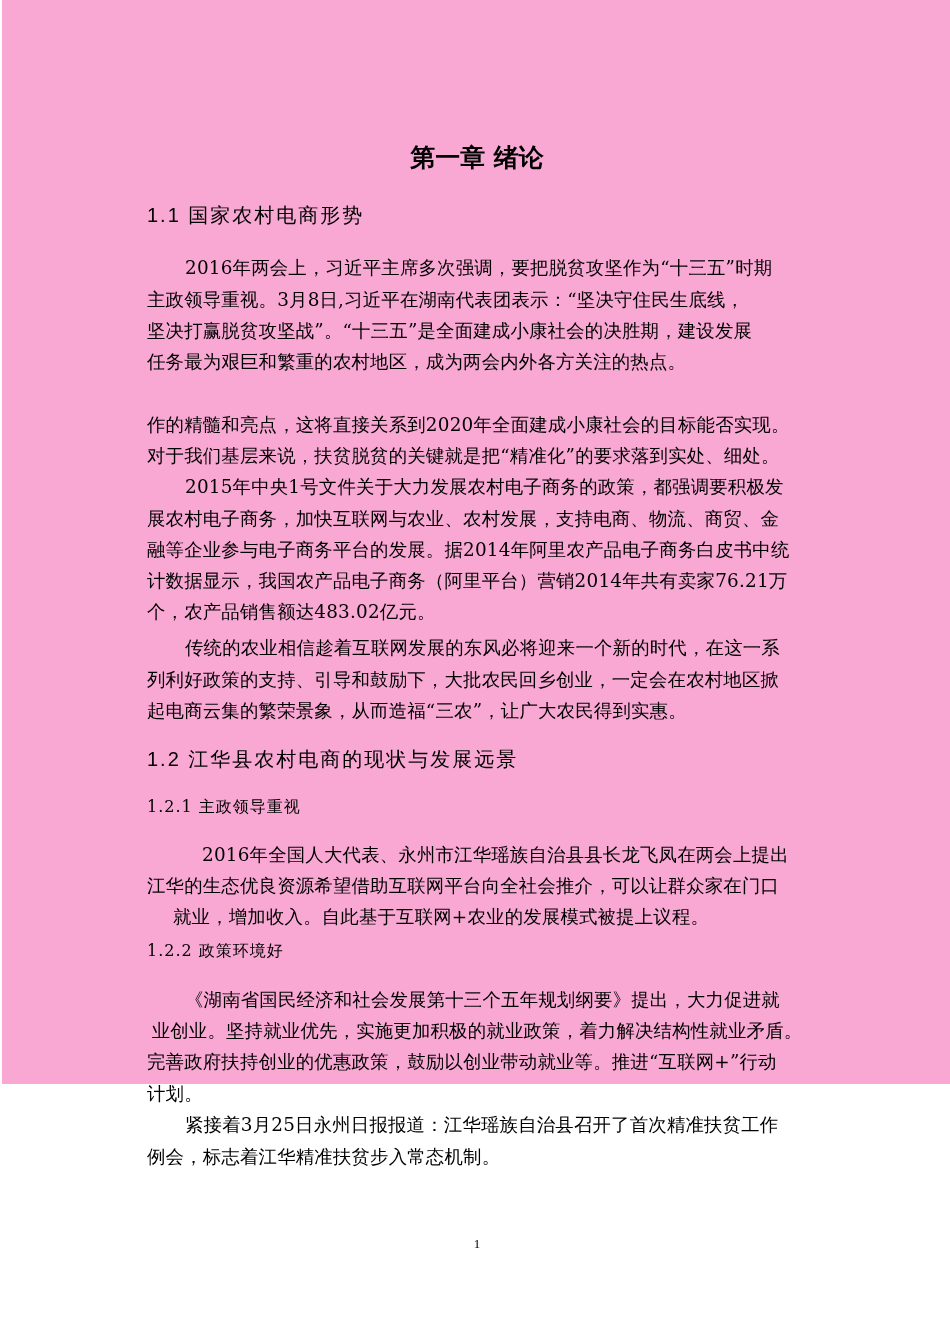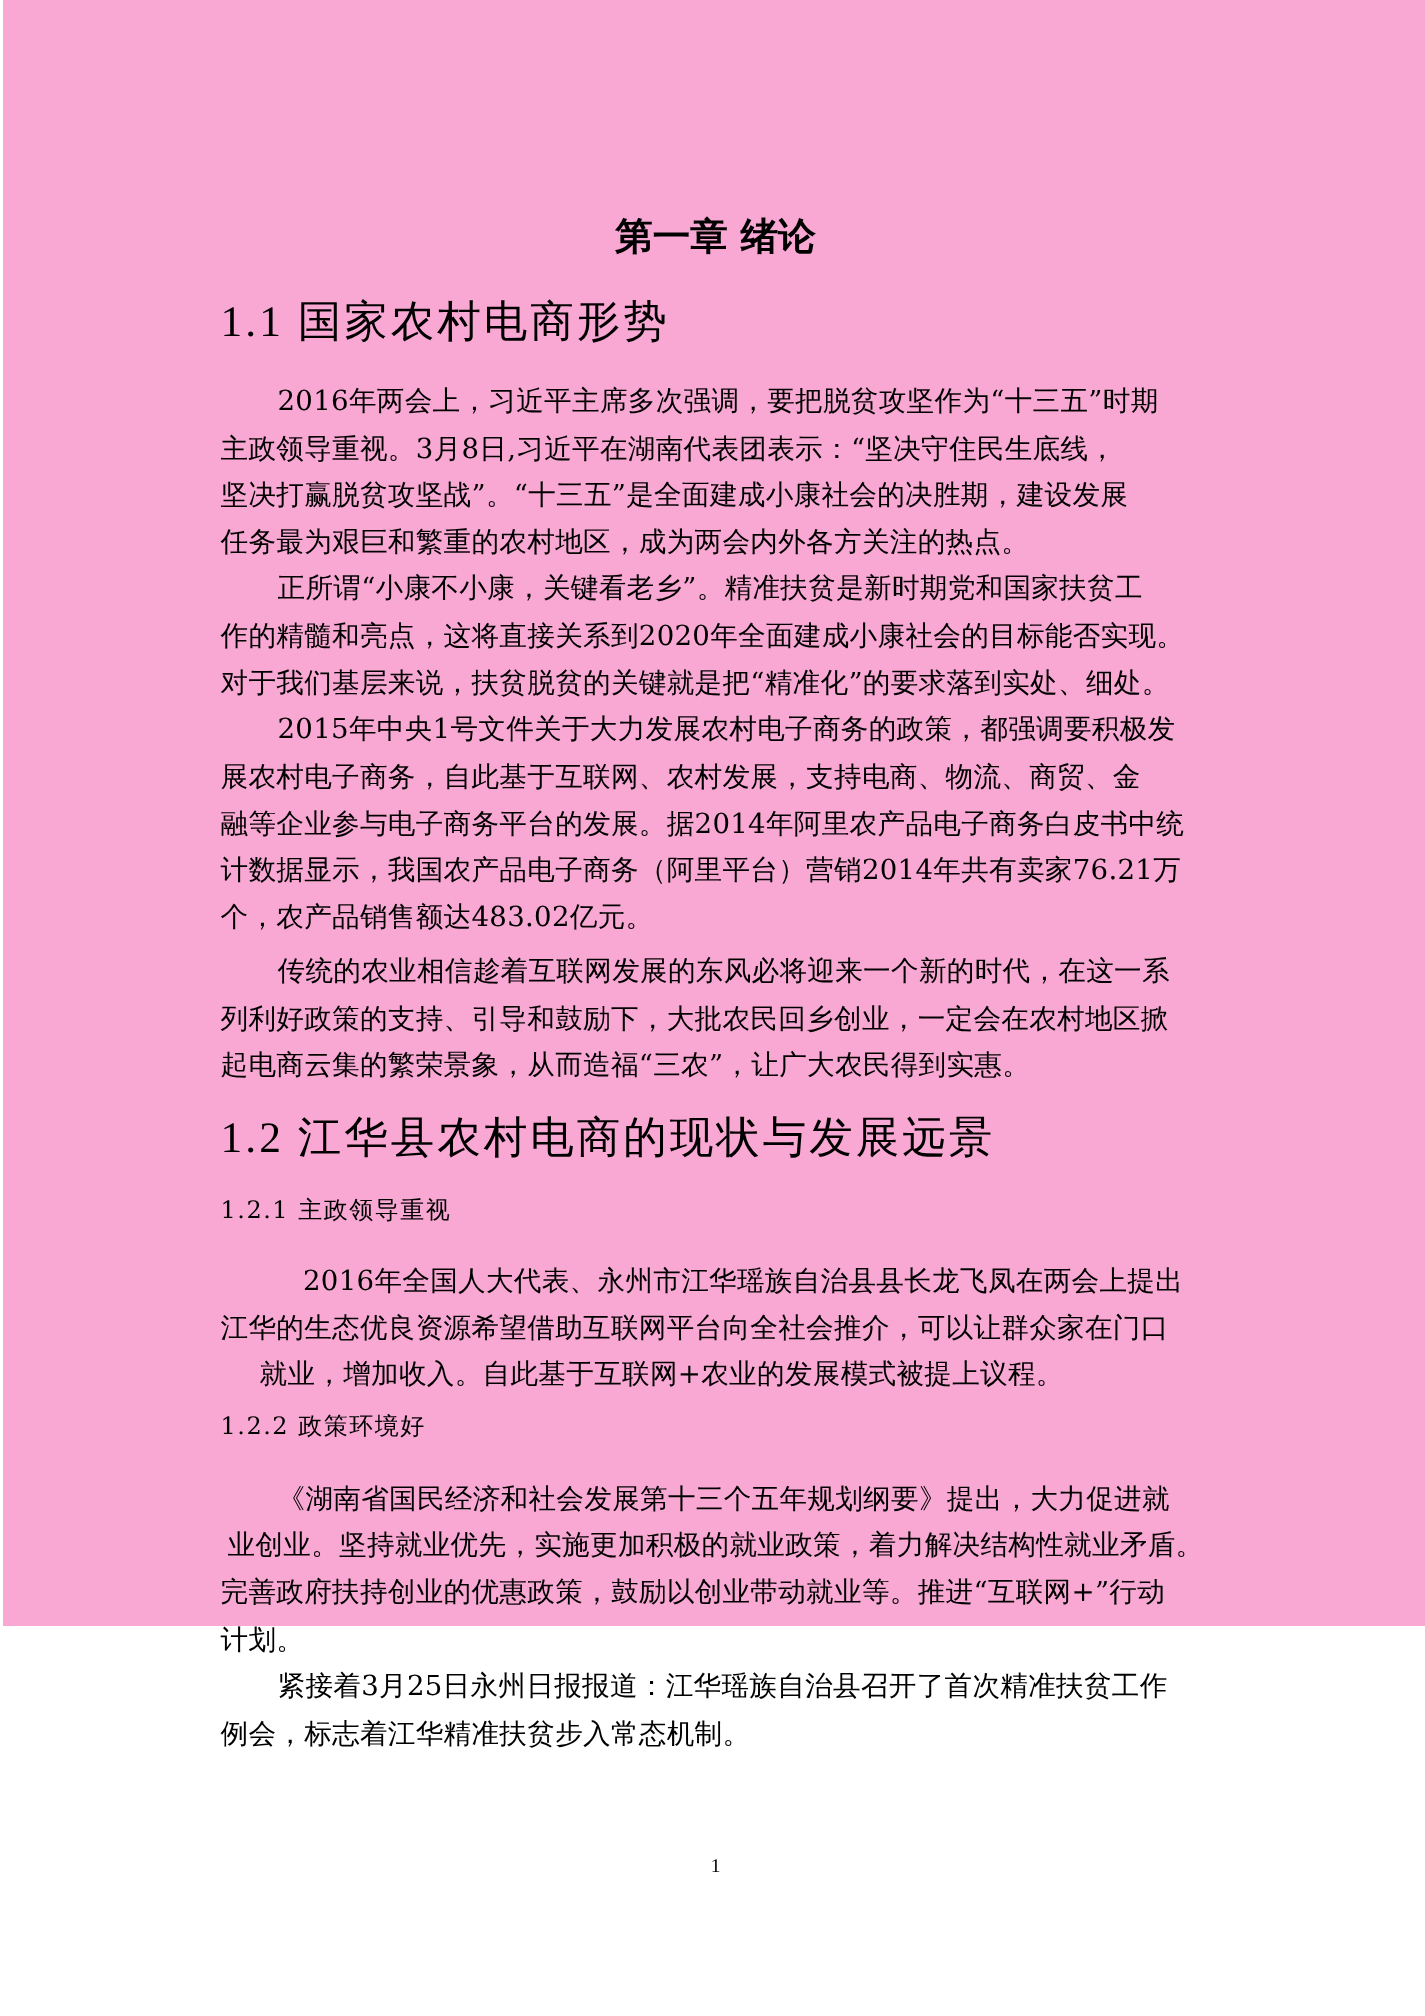--- a/index.html
+++ b/index.html
@@ -31,22 +31,22 @@
       text-align: center;
       font-family: "DejaVu Sans", "Liberation Sans", sans-serif;
       font-weight: bold;
       font-size: 25px;
       line-height: 36px;
       letter-spacing: 0px;
     }
     .section-heading {
       position: absolute;
       left: 145px;
-      font-family: Liberation Serif, serif;
-      font-size: 29px;
+      font-family: Liberation Sans, sans-serif;
+      font-size: 20px;
       line-height: 30px;
       letter-spacing: 2px;
       white-space: nowrap;
     }
     .subsection-heading {
       position: absolute;
       left: 145px;
       font-family: "DejaVu Serif", "Liberation Serif", serif;
       font-size: 16px;
       line-height: 24px;
@@ -86,26 +86,25 @@
 
   <div class="chapter-title">第一章 绪论</div>
 
   <div class="section-heading" style="top:200px;">1.1 国家农村电商形势</div>
 
   <div class="line indent" style="top:254px;">2016年两会上，习近平主席多次强调，要把脱贫攻坚作为“十三五”时期</div>
   <div class="line" style="top:286px;">主政领导重视。3月8日,习近平在湖南代表团表示：“坚决守住民生底线，</div>
   <div class="line" style="top:348px;">任务最为艰巨和繁重的农村地区，成为两会内外各方关注的热点。</div>
   <div class="line" style="top:317px;">坚决打赢脱贫攻坚战”。“十三五”是全面建成小康社会的决胜期，建设发展</div>
 
-  <div class="line indent" style="top:379px;">正所谓“小康不小康，关键看老乡”。精准扶贫是新时期党和国家扶贫工</div>
   <div class="line" style="top:411px;">作的精髓和亮点，这将直接关系到2020年全面建成小康社会的目标能否实现。</div>
   <div class="line" style="top:442px;">对于我们基层来说，扶贫脱贫的关键就是把“精准化”的要求落到实处、细处。</div>
 
   <div class="line indent" style="top:473px;">2015年中央1号文件关于大力发展农村电子商务的政策，都强调要积极发</div>
-  <div class="line" style="top:505px;">展农村电子商务，自此基于互联网、农村发展，支持电商、物流、商贸、金</div>
+  <div class="line" style="top:505px;">展农村电子商务，加快互联网与农业、农村发展，支持电商、物流、商贸、金</div>
   <div class="line" style="top:536px;">融等企业参与电子商务平台的发展。据2014年阿里农产品电子商务白皮书中统</div>
   <div class="line" style="top:567px;">计数据显示，我国农产品电子商务（阿里平台）营销2014年共有卖家76.21万</div>
   <div class="line" style="top:598px;">个，农产品销售额达483.02亿元。</div>
 
   <div class="line indent" style="top:634px;">传统的农业相信趁着互联网发展的东风必将迎来一个新的时代，在这一系</div>
   <div class="line" style="top:666px;">列利好政策的支持、引导和鼓励下，大批农民回乡创业，一定会在农村地区掀</div>
   <div class="line" style="top:697px;">起电商云集的繁荣景象，从而造福“三农”，让广大农民得到实惠。</div>
 
   <div class="section-heading" style="top:744px;">1.2 江华县农村电商的现状与发展远景</div>
 

